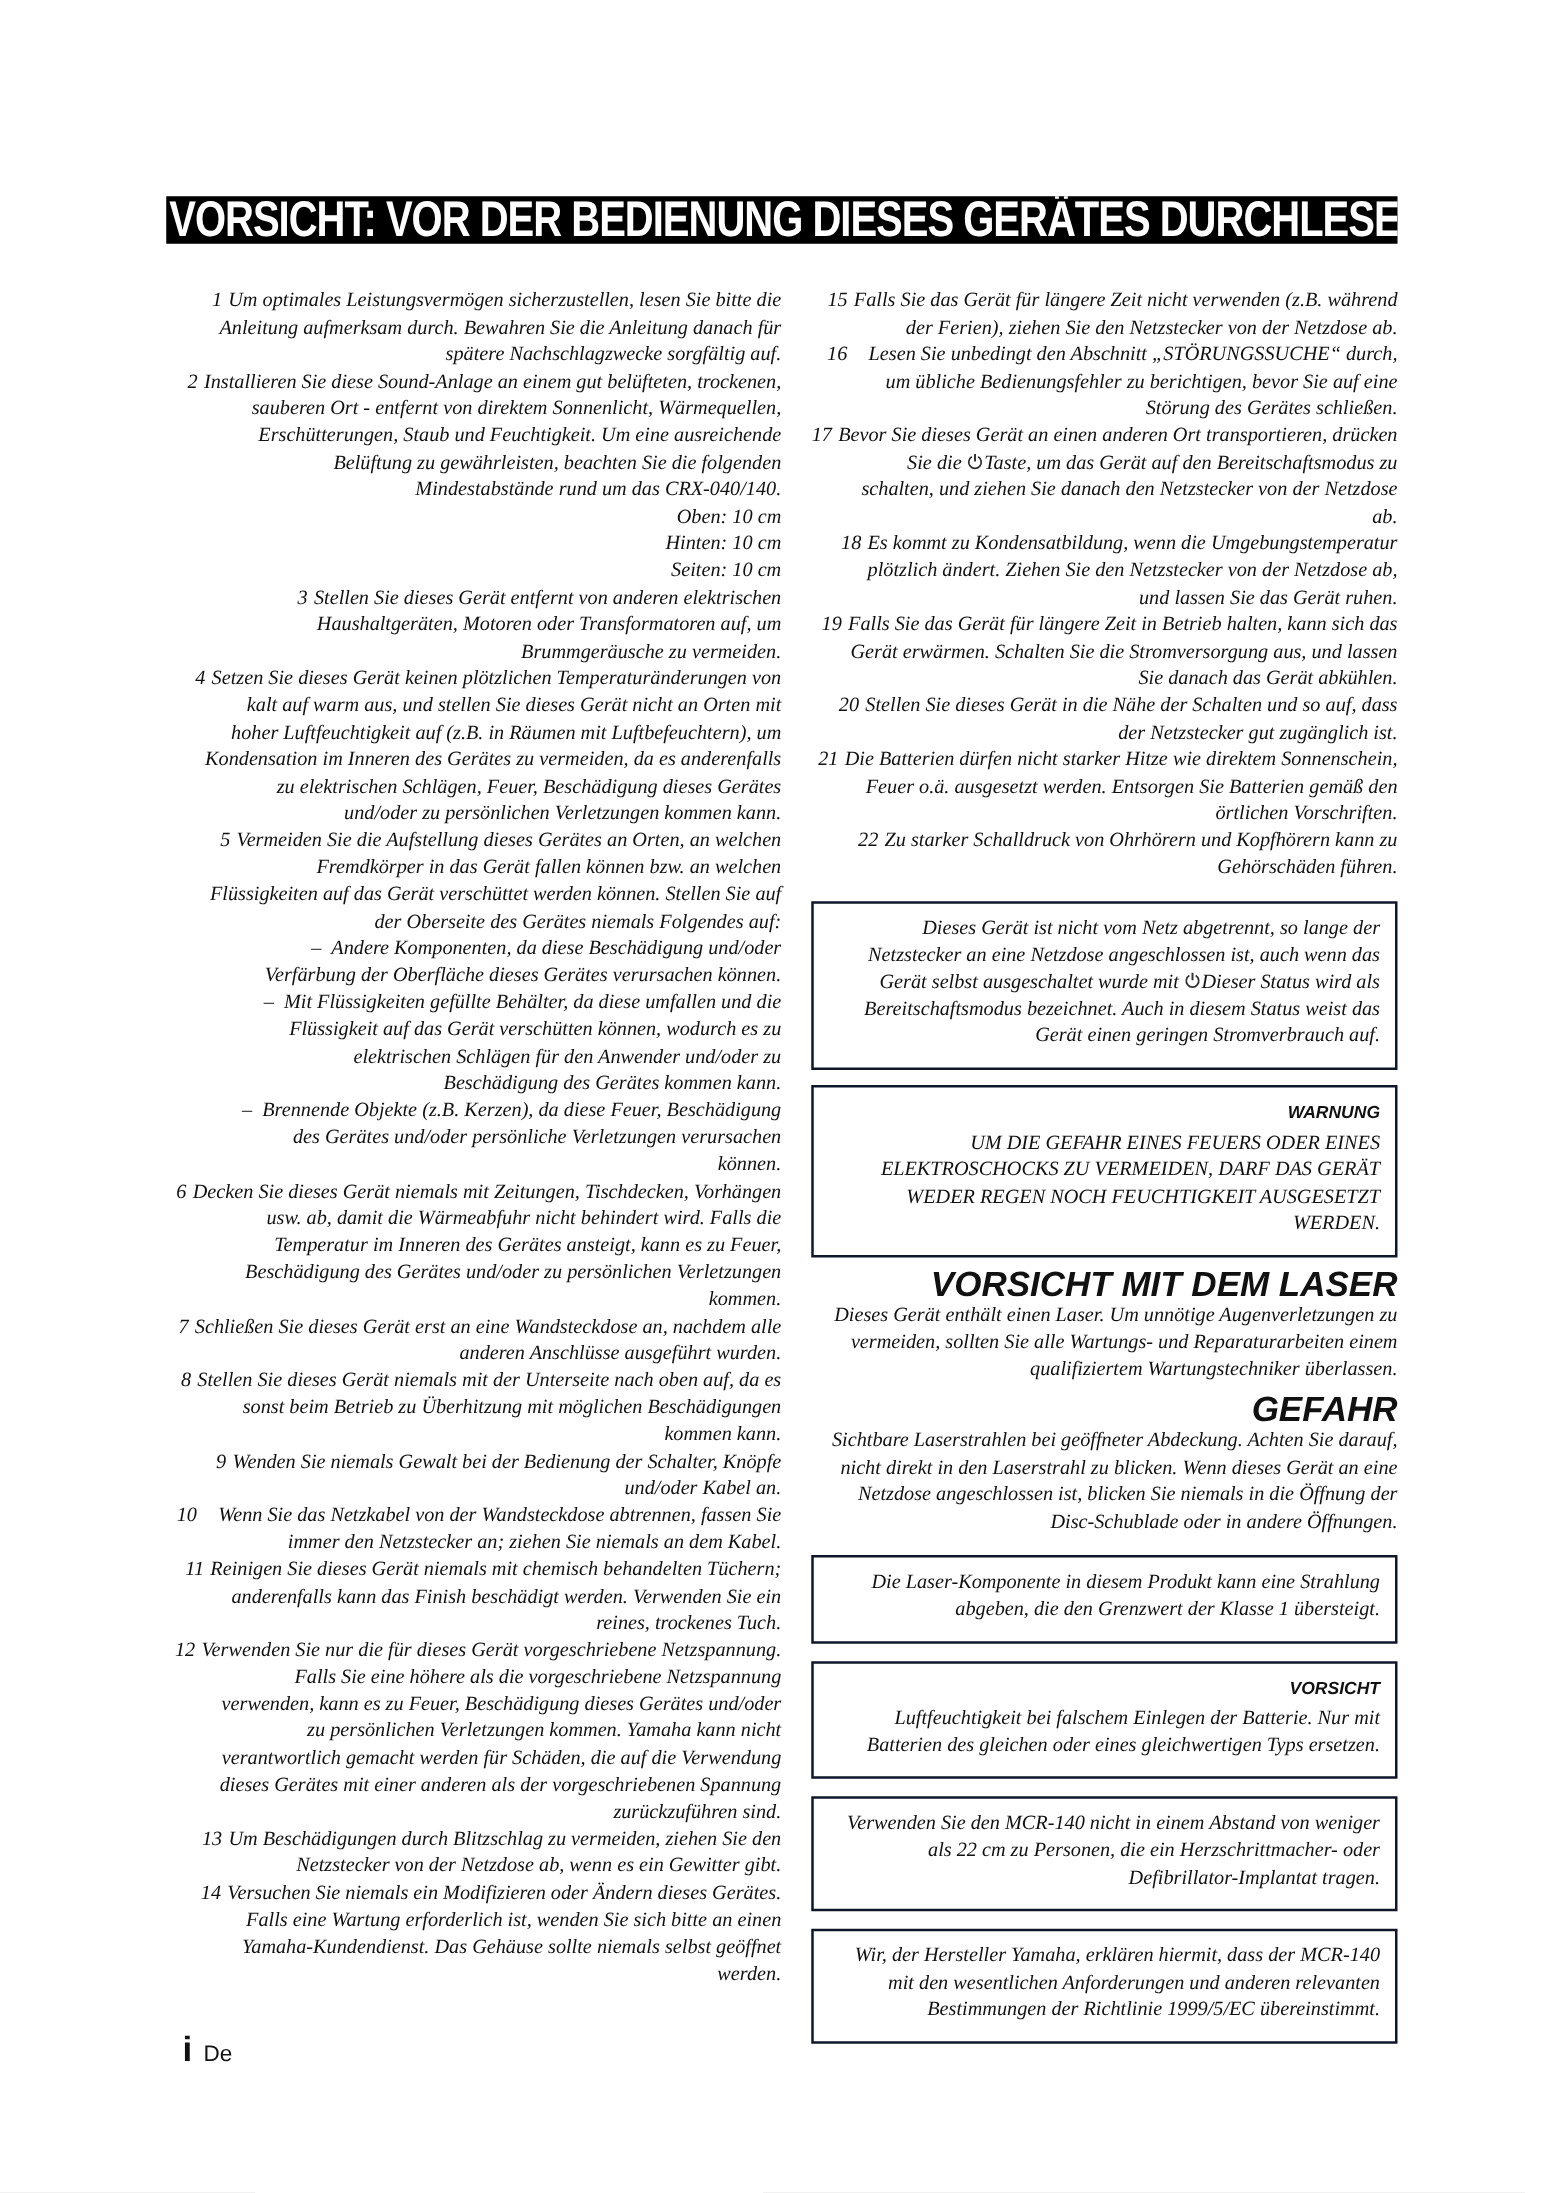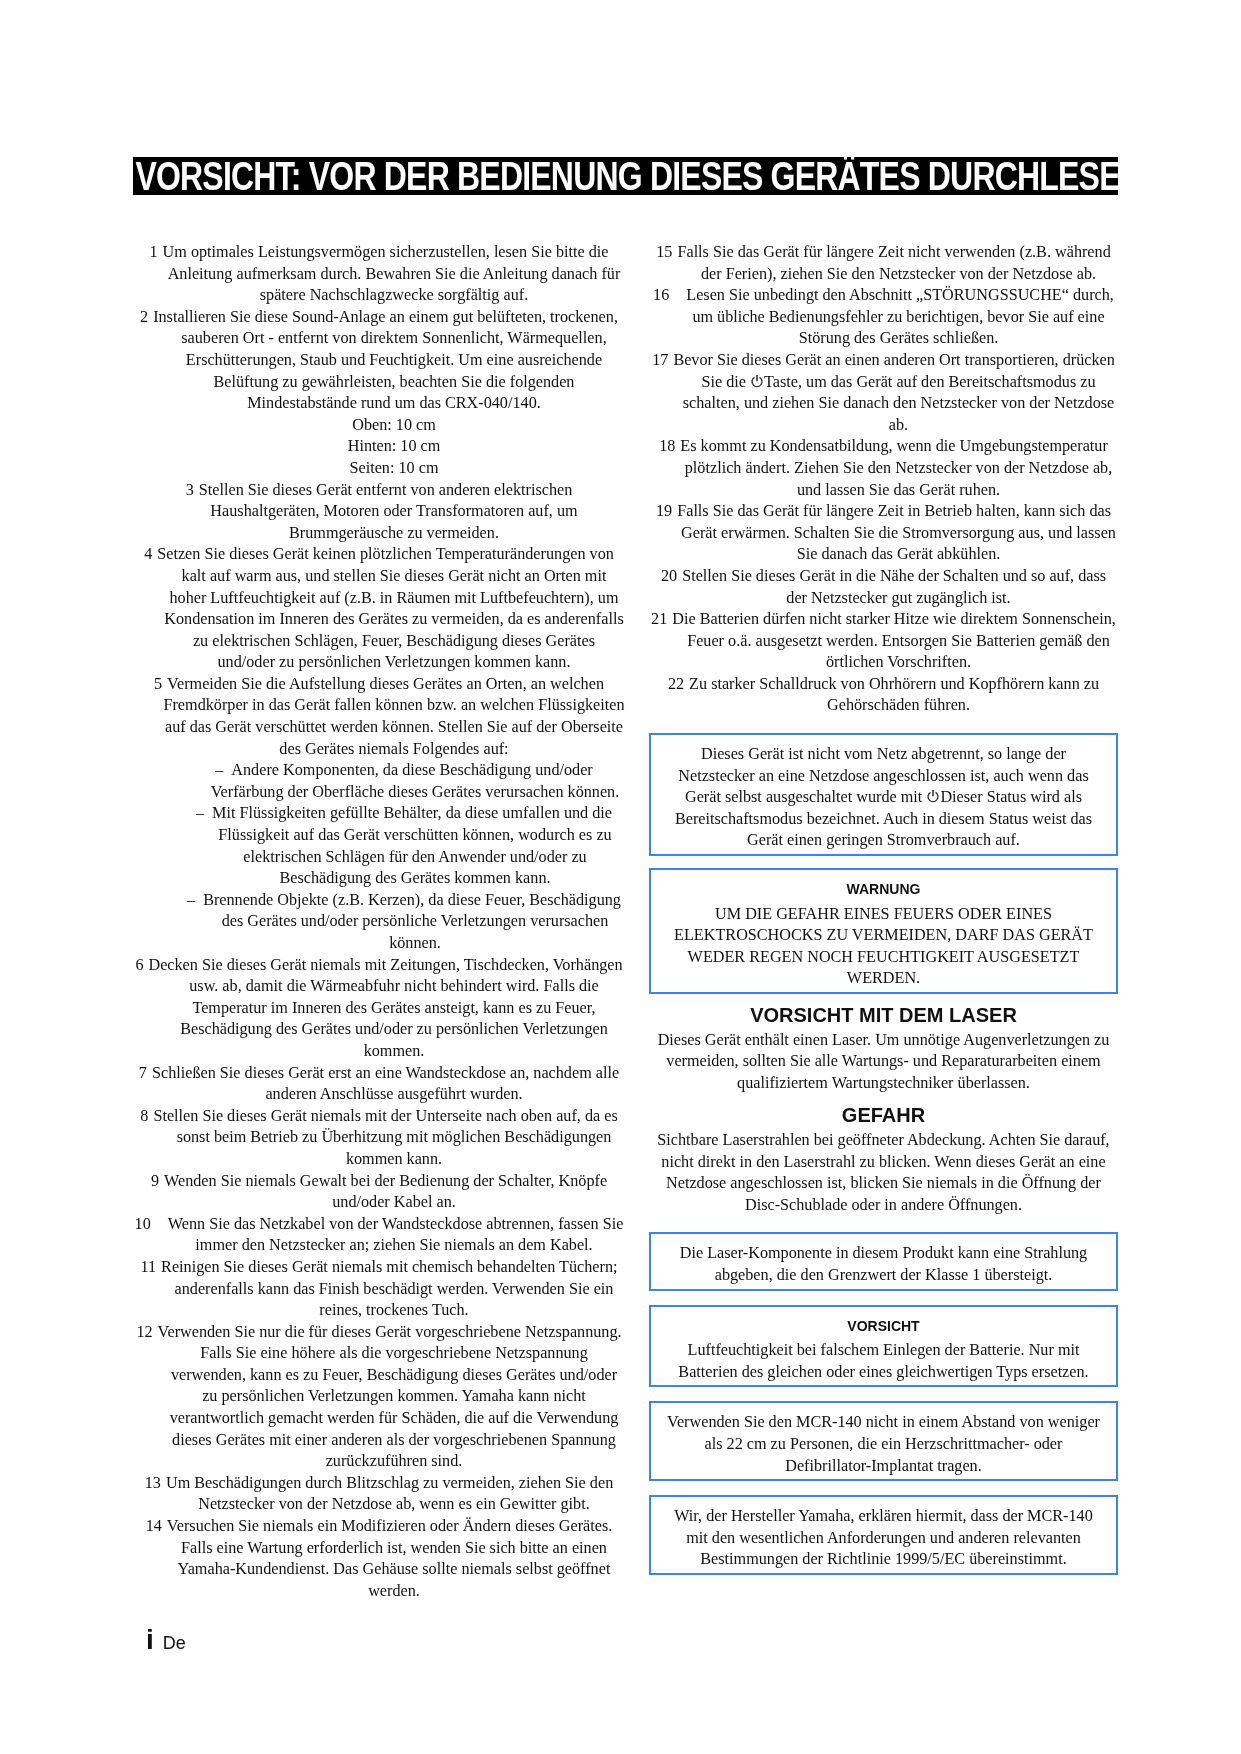--- a/index.html
+++ b/index.html
@@ -22,44 +22,45 @@
     font-weight:bold;
     font-size:40px;
     line-height:39px;
     letter-spacing:-1px;
     white-space:nowrap;
     transform:scaleX(0.80);
     transform-origin:0 50%;
     padding-left:3px;
   }
   .col{
-    position:absolute;top:242px;
+    position:absolute;top:230px;
     font-size:16.2px;line-height:21.6px;
-    text-align:center;
+    text-align:right;
+    font-style:italic;
   }
   .col-left{left:133px;width:492px;}
   .col-right{left:649px;width:469px;}
   .li{padding-left:30px;text-indent:-30px;white-space:pre-line;}
   .num{margin-right:5px;}
   .num.wide{margin-right:17px;}
   .bullet{padding-left:72px;text-indent:-22px;}
   .dash{margin-right:8px;}
   .box{
-    border:2px solid #3b82f6;
-    padding:9px 12px 2px 12px;
+    border:2px solid #0f172a;
+    padding:9px 12px 14px 12px;
     margin-top:14px;
   }
   .box-title{
     font-family:"Liberation Sans", sans-serif;
     font-weight:bold;font-size:14px;
     margin-bottom:3px;
   }
   .sec-heading{
     font-family:"Liberation Sans", sans-serif;
-    font-weight:bold;font-size:20px;
+    font-weight:bold;font-size:28px;
     margin:11px 0 3px 0;
   }
   .para{margin:0;}
   .pwr{
     display:inline-block;
     width:14px;height:15px;
     vertical-align:-2px;
   }
   .pwr svg{display:block;}
   .footer{

